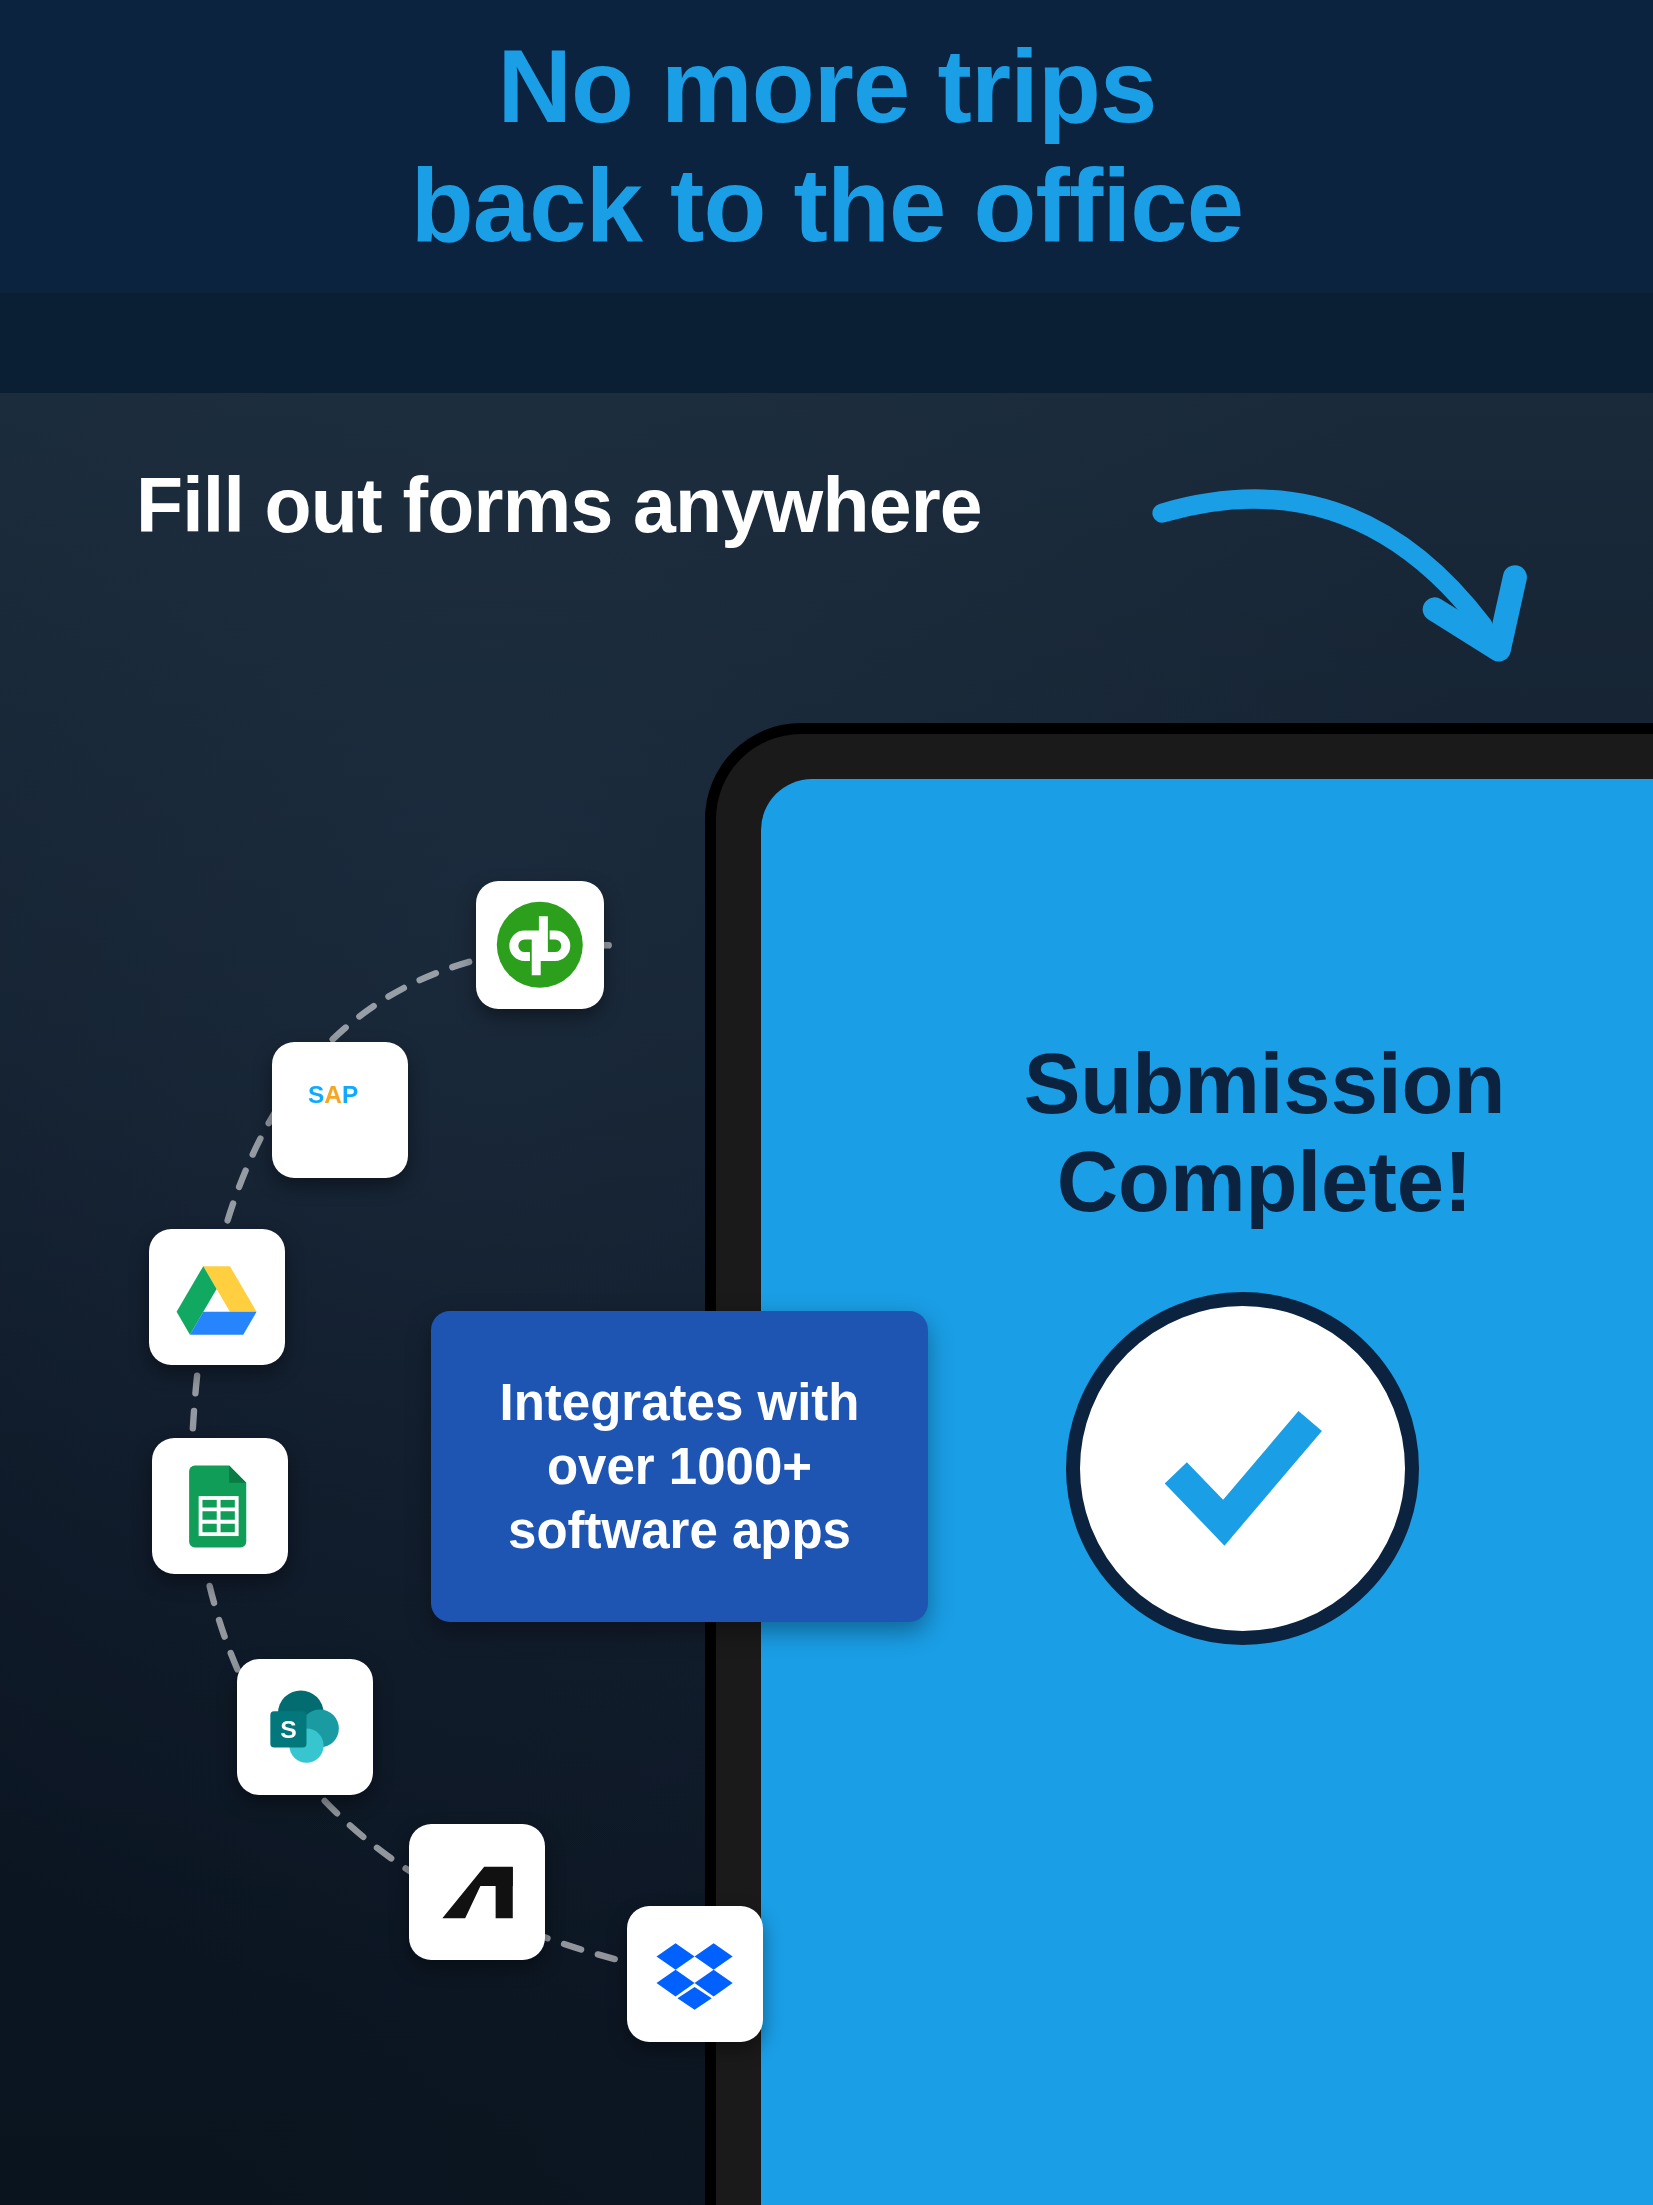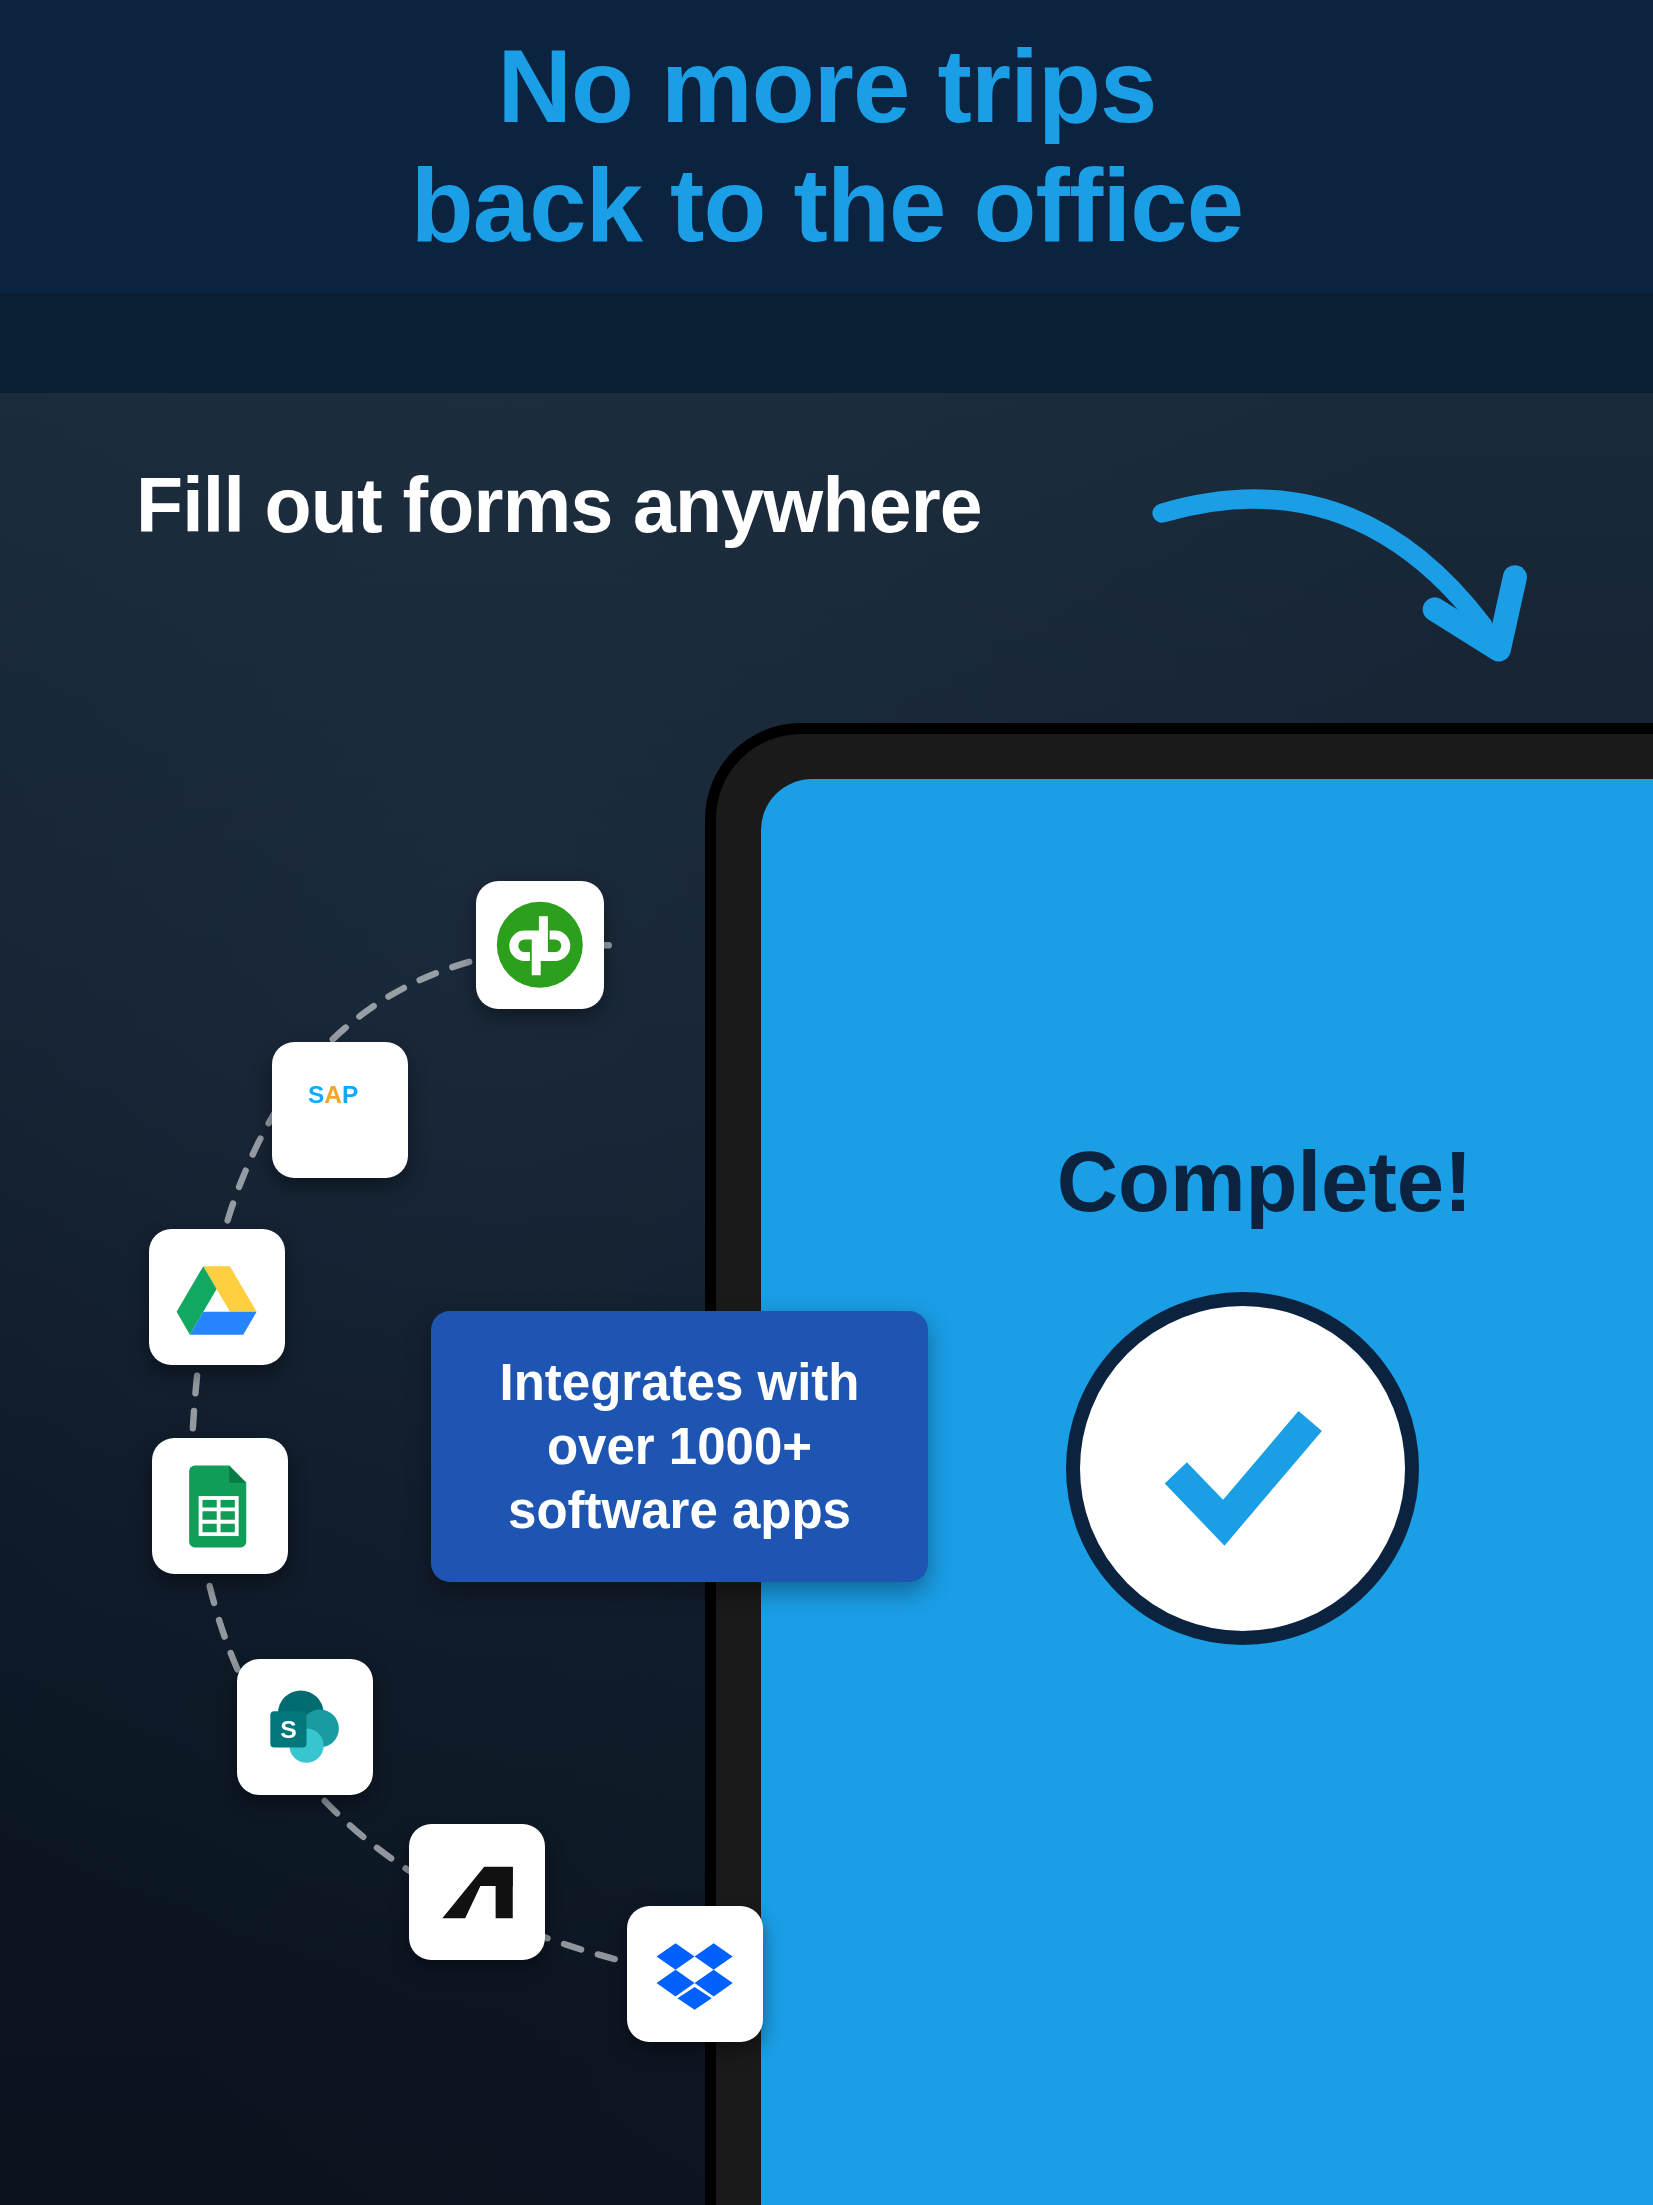--- a/index.html
+++ b/index.html
@@ -119,21 +119,21 @@
 .checkmark-circle svg { width: 192px; height: 192px; }
 
 
 .integrates-badge {
   position: absolute;
   top: 1311px;
   left: 431px;
   width: 497px;
   background: #1e55b3;
   border-radius: 19px;
-  padding: 40px 32px;
+  padding: 60px 32px;
   text-align: center;
   color: #fff;
   font-size: 51px;
   font-weight: 700;
   line-height: 1.25;
   box-shadow: 0 9.6px 24px rgba(0,0,0,0.35);
   z-index: 20;
 }
 
 
@@ -195,21 +195,21 @@
   <svg viewBox="0 0 500 280">
     <path d="M 20 60 Q 260 -10 420 200" fill="none" stroke="#1a9ee6" stroke-width="24" stroke-linecap="round"></path>
     <path d="M 360 180 L 440 230 L 460 140" fill="none" stroke="#1a9ee6" stroke-width="30" stroke-linecap="round" stroke-linejoin="round"></path>
   </svg>
 </div>
 
 <div class="tablet">
   <div class="tablet-bezel">
     <div class="tablet-screen">
       <div class="submission-text">
-        <br>
+        <span>Submission</span><br>
         <span>Complete!</span>
       </div>
       <div class="checkmark-circle">
         <svg viewBox="0 0 100 100">
           <path d="M 15 52 L 40 78 L 85 25" fill="none" stroke="#1a9ee6" stroke-width="16" stroke-linecap="butt" stroke-linejoin="miter"></path>
         </svg>
       </div>
     </div>
   </div>
 </div>

